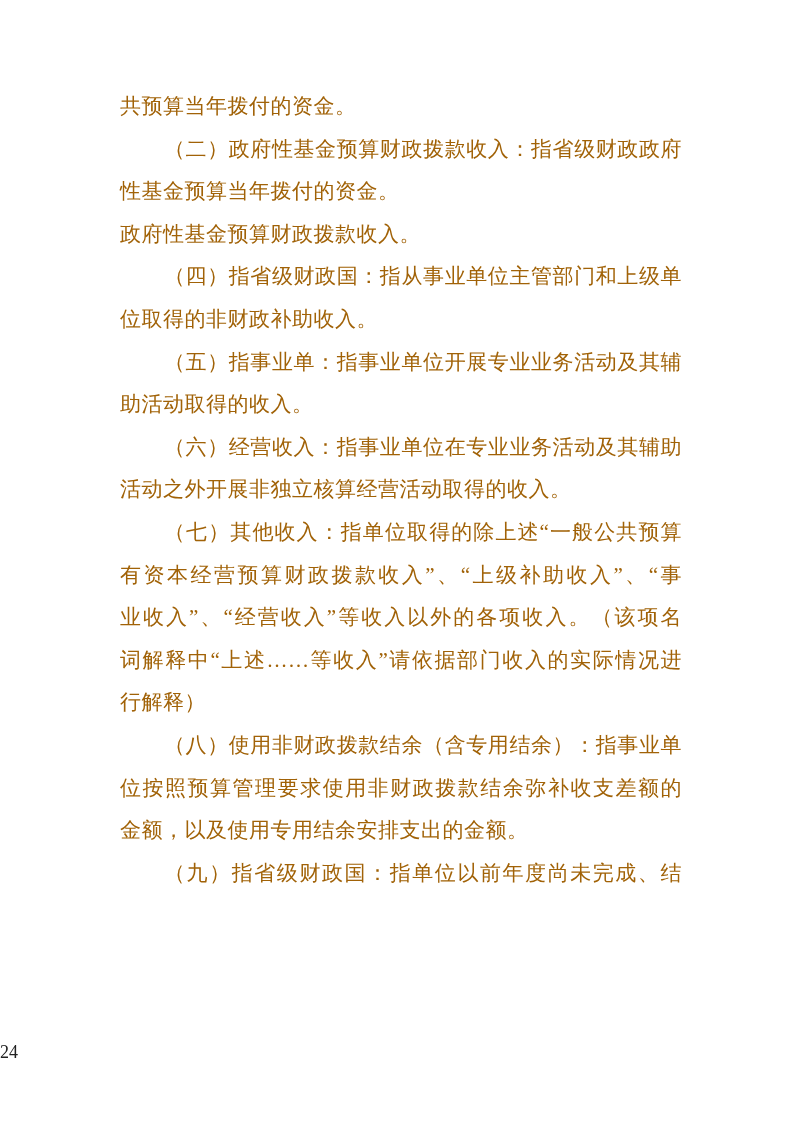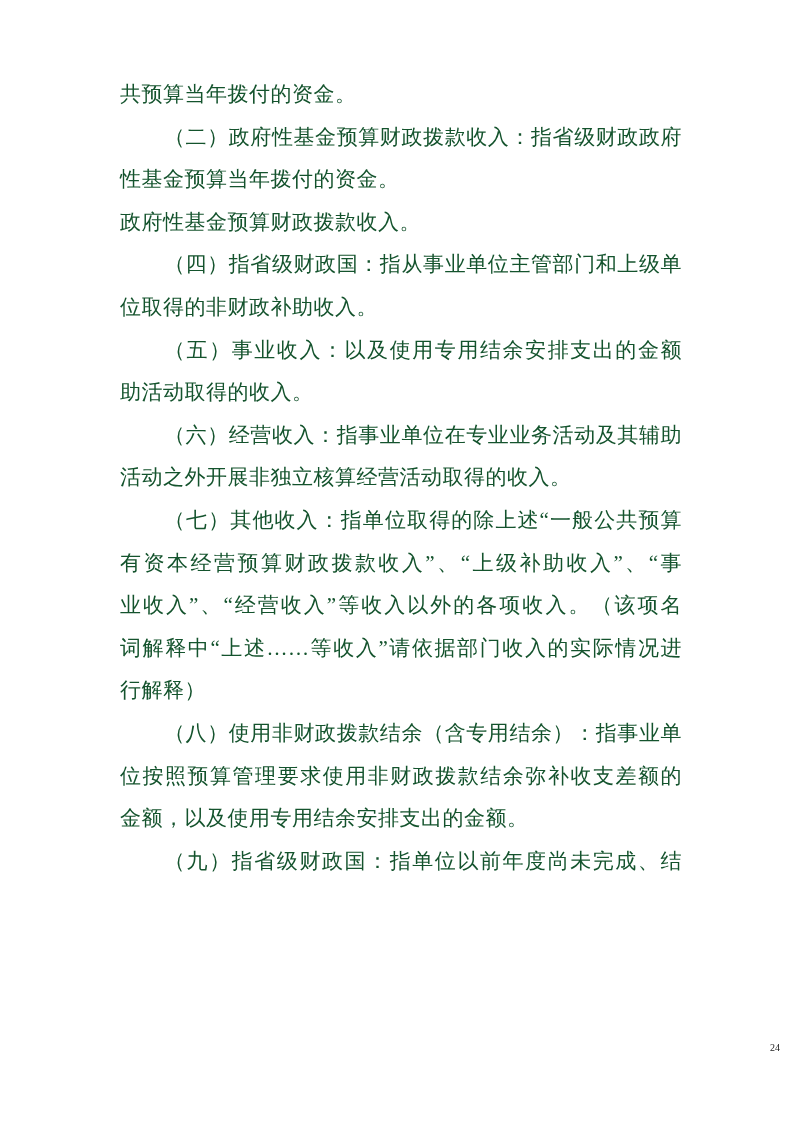--- a/index.html
+++ b/index.html
@@ -11,23 +11,23 @@
   .page {
     position: relative;
     width: 800px;
     height: 1131px;
     background: #ffffff;
     overflow: hidden;
   }
   .content {
     position: absolute;
     left: 120px;
-    top: 73px;
+    top: 85px;
     width: 562px;
-    color: #14532d;
+    color: #a16207;
     font-size: 21px;
     letter-spacing: 0.5px;
   }
   .line {
     height: 42.6px;
     line-height: 42.6px;
     white-space: nowrap;
     text-align: left;
   }
   .line.fill {
@@ -37,38 +37,38 @@
     text-justify: inter-ideograph;
   }
   .line.indent {
     text-indent: 44px;
   }
   .pagenum {
     position: absolute;
     left: 0;
     top: 1042px;
     width: 780px;
-    text-align: right;
-    font-size: 10px;
+    text-align: left;
+    font-size: 18px;
     color: #212121;
     letter-spacing: 0;
   }
 </style>
 </head>
 <body>
 
 <div class="page">
   <div class="content">
     <div class="line">共预算当年拨付的资金。</div>
     <div class="line indent fill">（二）政府性基金预算财政拨款收入：指省级财政政府</div>
     <div class="line">性基金预算当年拨付的资金。</div>
     <div class="line">政府性基金预算财政拨款收入。</div>
     <div class="line indent fill">（四）指省级财政国：指从事业单位主管部门和上级单</div>
     <div class="line">位取得的非财政补助收入。</div>
-    <div class="line indent fill">（五）事业收入：以及使用专用结余安排支出的金额</div>
+    <div class="line indent fill">（五）指事业单：指事业单位开展专业业务活动及其辅</div>
     <div class="line">助活动取得的收入。</div>
     <div class="line indent fill">（六）经营收入：指事业单位在专业业务活动及其辅助</div>
     <div class="line">活动之外开展非独立核算经营活动取得的收入。</div>
     <div class="line indent fill">（七）其他收入：指单位取得的除上述“一般公共预算</div>
     <div class="line fill">有资本经营预算财政拨款收入”、“上级补助收入”、“事</div>
     <div class="line fill">业收入”、“经营收入”等收入以外的各项收入。（该项名</div>
     <div class="line fill">词解释中“上述……等收入”请依据部门收入的实际情况进</div>
     <div class="line">行解释）</div>
     <div class="line indent fill">（八）使用非财政拨款结余（含专用结余）：指事业单</div>
     <div class="line fill">位按照预算管理要求使用非财政拨款结余弥补收支差额的</div>

